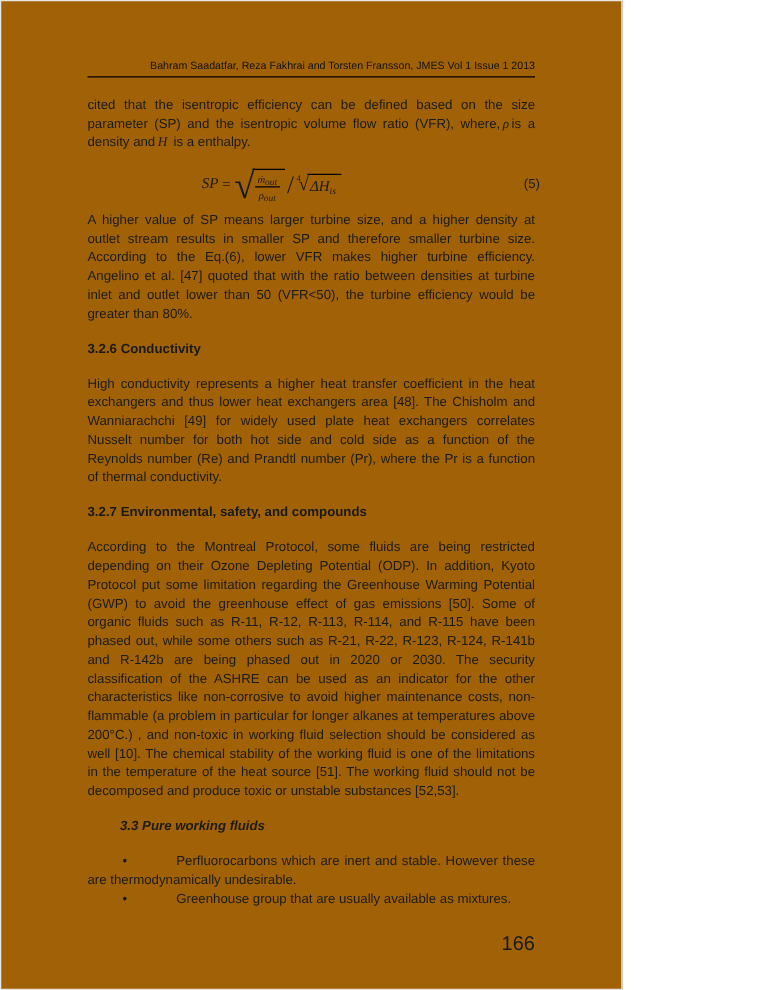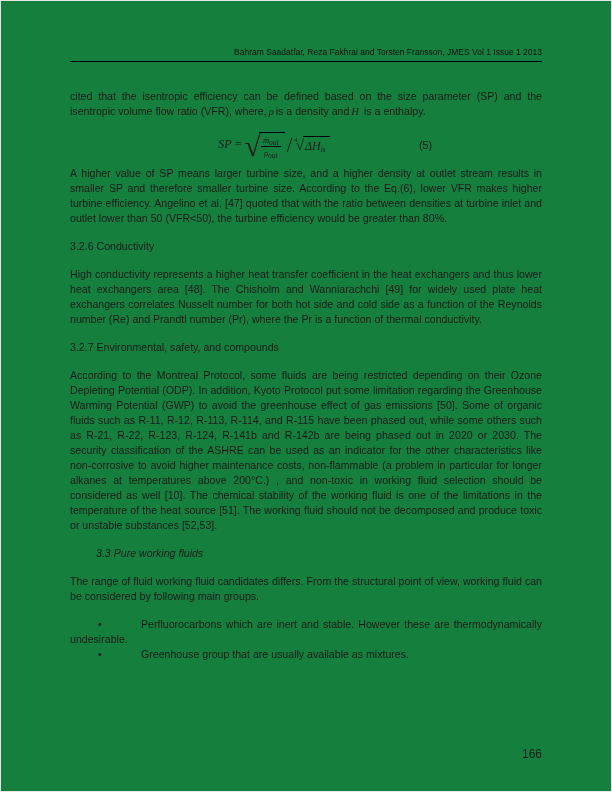--- a/index.html
+++ b/index.html
@@ -2,23 +2,23 @@
 <html><head>
 <meta charset="utf-8">
 <style>
   html, body {
     margin: 0;
     padding: 0;
     background: #ffffff;
   }
   .page {
     position: relative;
-    width: 612px;
+    width: 498px;
     height: 792px;
-    background: #15803d;
+    background: #a16207;
     color: #1a1a1a;
     font-family: "Liberation Sans", sans-serif;
     overflow: hidden;
     box-sizing: border-box;
     border: 1px solid #e6e6e6;
   }
   
   .header-wrap {
     position: absolute;
     top: 46px;
@@ -32,33 +32,33 @@
     margin-bottom: 3px;
     color: #111;
   }
   .head-rule {
     border-top: 1.6px solid #000;
     height: 0;
   }
   
   .content {
     position: absolute;
-    top: 88px;
+    top: 76px;
     left: 69px;
     right: 69px;
     font-size: 10.6px;
     line-height: 15px;
     text-align: justify;
   }
   .para {
     margin: 0 0 13px 0;
   }
   .section-heading {
     font-size: 10.6px;
-    font-weight: normal;
+    font-weight: bold;
     text-align: left;
     margin: 0 0 13px 0;
   }
   .section-heading.italic {
     font-style: italic;
     margin-left: 26px;
   }
   .math-sym {
     font-family: "Liberation Serif", serif;
     font-style: italic;
@@ -154,21 +154,21 @@
   .bullet-marker {
     display: inline-block;
     margin-left: 28px;
     width: 43px;
   }
   
   .page-number {
     position: absolute;
     top: 746px;
     right: 69px;
-    font-size: 12px;
+    font-size: 16px;
   }
 </style>
 </head>
 <body>
 
 <div class="page">
 
   <div class="header-wrap">
     <div class="running-head">Bahram Saadatfar, Reza Fakhrai and Torsten Fransson, JMES Vol 1 Issue 1 2013</div>
     <div class="head-rule"></div>
@@ -197,21 +197,20 @@
 
     <p class="para">A higher value of SP means larger turbine size, and a higher density at outlet stream results in smaller SP and therefore smaller turbine size. According to the Eq.(6), lower VFR makes higher turbine efficiency. Angelino et al. [47] quoted that with the ratio between densities at turbine inlet and outlet lower than 50 (VFR&lt;50), the turbine efficiency would be greater than 80%.</p>
 
     <h2 class="section-heading">3.2.6 Conductivity</h2>
     <p class="para">High conductivity represents a higher heat transfer coefficient in the heat exchangers and thus lower heat exchangers area [48]. The Chisholm and Wanniarachchi [49] for widely used plate heat exchangers correlates Nusselt number for both hot side and cold side as a function of the Reynolds number (Re) and Prandtl number (Pr), where the Pr is a function of thermal conductivity.</p>
 
     <h2 class="section-heading">3.2.7 Environmental, safety, and compounds</h2>
     <p class="para">According to the Montreal Protocol, some fluids are being restricted depending on their Ozone Depleting Potential (ODP). In addition, Kyoto Protocol put some limitation regarding the Greenhouse Warming Potential (GWP) to avoid the greenhouse effect of gas emissions [50]. Some of organic fluids such as R-11, R-12, R-113, R-114, and R-115 have been phased out, while some others such as R-21, R-22, R-123, R-124, R-141b and R-142b are being phased out in 2020 or 2030. The security classification of the ASHRE can be used as an indicator for the other characteristics like non-corrosive to avoid higher maintenance costs, non-flammable (a problem in particular for longer alkanes at temperatures above 200°C.) , and non-toxic in working fluid selection should be considered as well [10]. The chemical stability of the working fluid is one of the limitations in the temperature of the heat source [51]. The working fluid should not be decomposed and produce toxic or unstable substances [52,53].</p>
 
     <h2 class="section-heading italic">3.3 Pure working fluids</h2>
-    <p class="para">The range of fluid working fluid candidates differs. From the structural point of view, working fluid can be considered by following main groups.</p>
 
 
     <p class="bullet-item"><span class="bullet-marker">•</span><span>Perfluorocarbons which are inert and stable. However these are thermodynamically undesirable.</span></p>
 
     <p class="bullet-item"><span class="bullet-marker">•</span><span>Greenhouse group that are usually available as mixtures.</span></p>
 
   </div>
 
   <div class="page-number">166</div>
 

